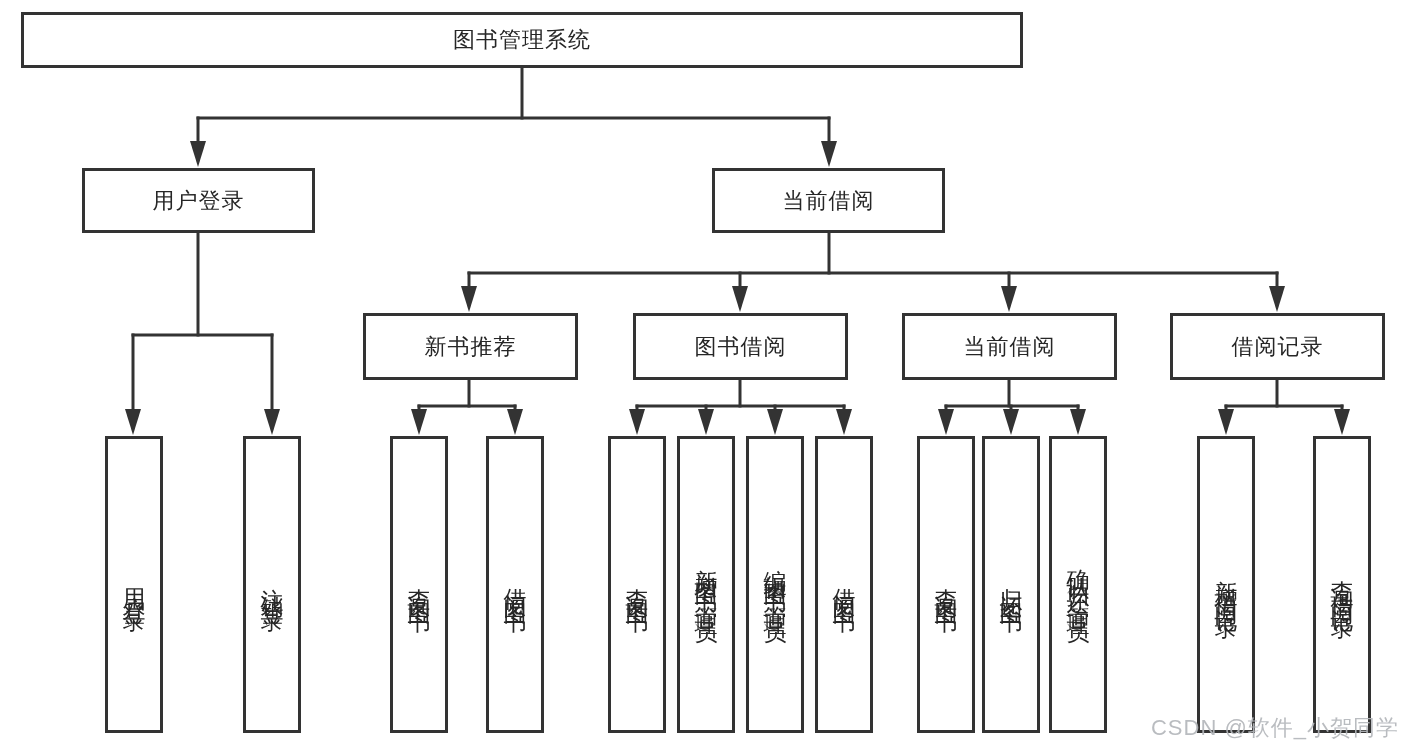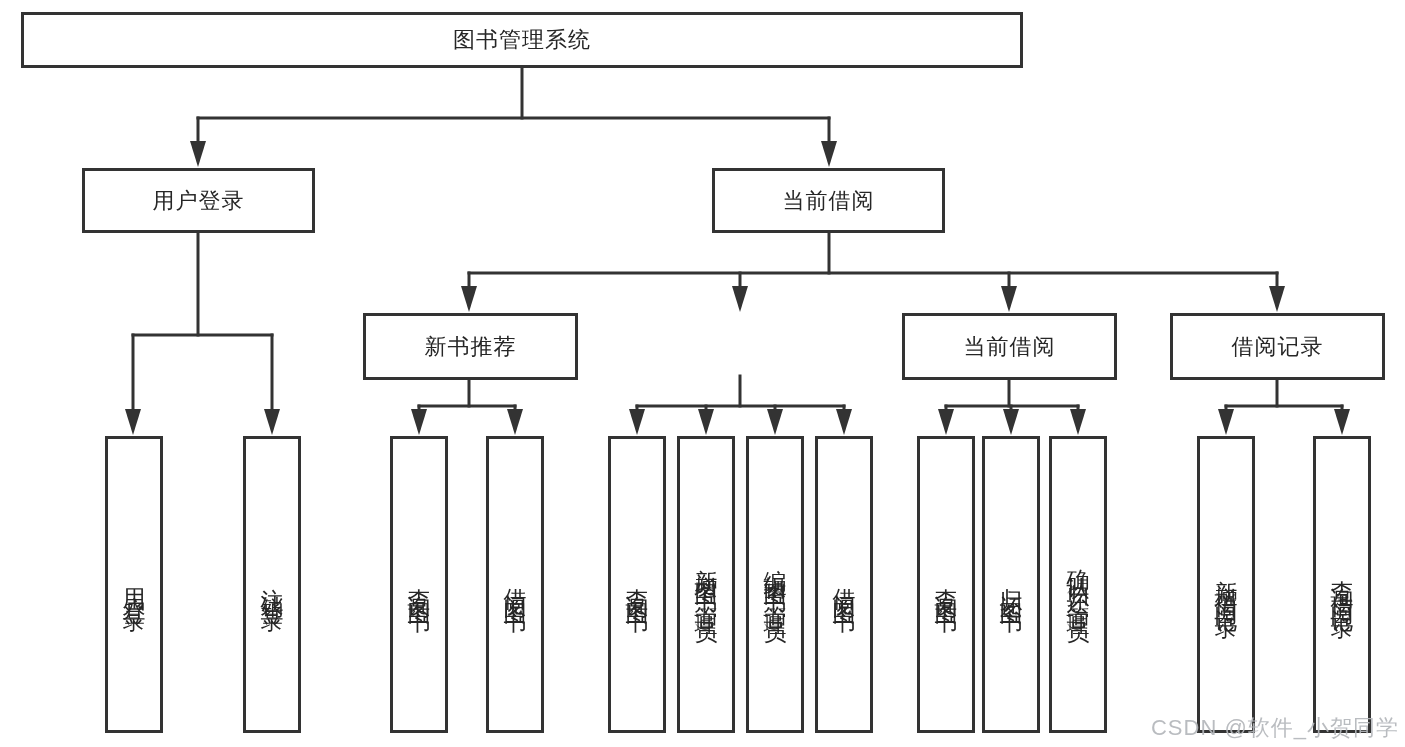--- a/index.html
+++ b/index.html
@@ -113,20 +113,21 @@
     <polygon points="1218,409 1234,409 1226,435"></polygon>
     <polygon points="1334,409 1350,409 1342,435"></polygon>
   </svg>
 
   <div class="node" style="left:21px;top:12px;width:1002px;height:56px">图书管理系统</div>
 
   <div class="node l2" style="left:82px">用户登录</div>
   <div class="node l2" style="left:712px">当前借阅</div>
 
   <div class="node l3" style="left:363px">新书推荐</div>
+  <div class="node l3" style="left:633px">图书借阅</div>
   <div class="node l3" style="left:1170px">借阅记录</div>
   <div class="node l3" style="left:902px">当前借阅</div>
 
   <div class="node vbox" style="left:105px">用户登录</div>
   <div class="node vbox" style="left:243px">注销登录</div>
 
   <div class="node vbox" style="left:390px">查询图书</div>
   <div class="node vbox" style="left:486px">借阅图书</div>
 
   <div class="node vbox" style="left:608px">查询图书</div>

